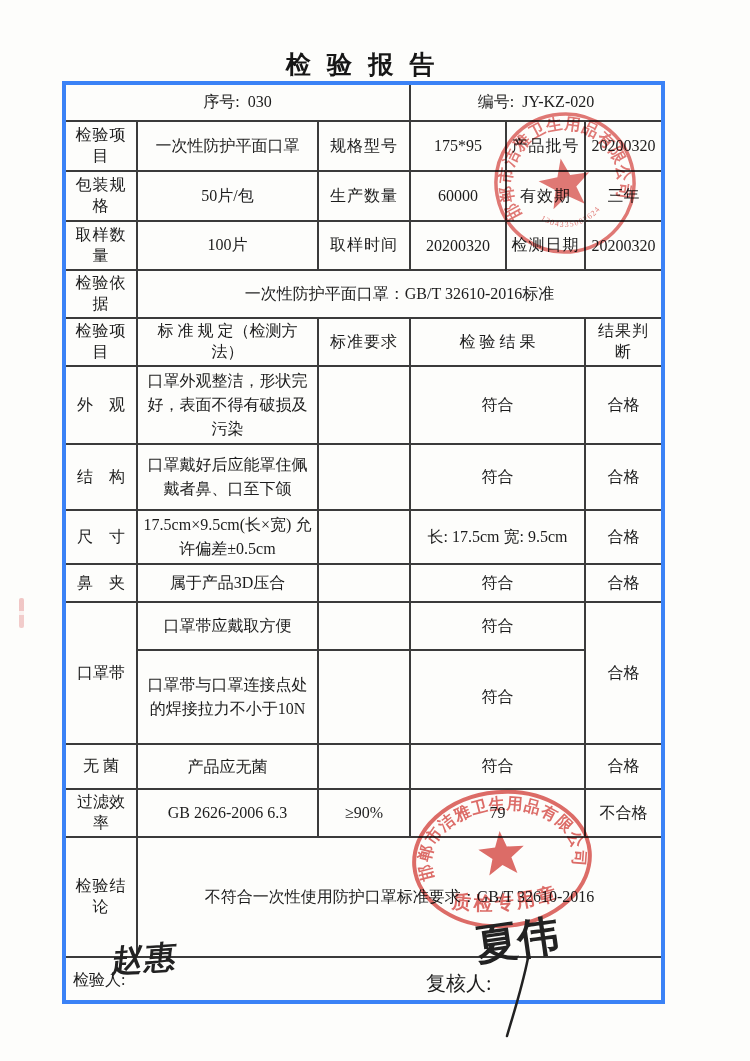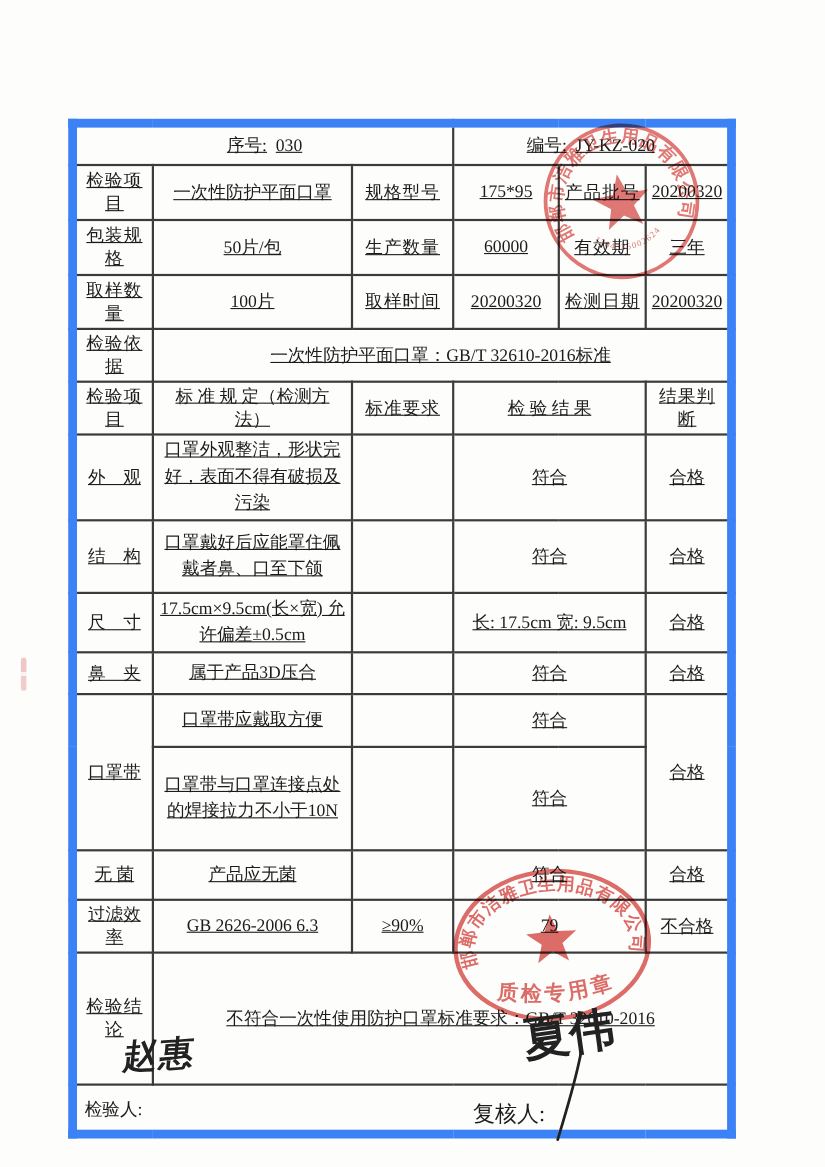--- a/index.html
+++ b/index.html
@@ -5,24 +5,23 @@
   html,body{margin:0;padding:0;background:#ffffff;}
   .page{
     position:relative;width:750px;height:1061px;background:#fdfdfb;
     overflow:hidden;font-family:"Liberation Serif","DejaVu Serif",serif;color:#1c1c1c;
   }
   .title{
     position:absolute;left:62px;top:48px;width:601px;margin:0;
     text-align:center;font-size:25px;font-weight:bold;letter-spacing:5px;color:#161616;
   }
   table.report{
-    position:absolute;left:62px;top:108px;width:601px;
+    position:absolute;left:62px;top:81px;width:601px;
     border-collapse:collapse;table-layout:fixed;
-    border:8px solid #3b82f6;
-    text-decoration:underline;
+    border:4px solid #3b82f6;
   }
   table.report td{
     border:2px solid #3b3b3b;text-align:center;vertical-align:middle;
     font-size:16px;padding:2px 4px;color:#1c1c1c;
   }
   td.cell-left{text-align:left;padding-left:9px;}
   td.spec{font-size:14.5px;line-height:1.5;padding:2px 8px;}
   td.label{letter-spacing:1px;}
   .serial-val{margin-left:8px;}
   .sig-row{position:relative;margin-top:20px;}
@@ -39,20 +38,21 @@
   .margin-mark{
     position:absolute;left:19px;top:598px;width:5px;height:30px;border-radius:2px;
     background:linear-gradient(180deg, rgba(220,110,110,.38) 0 42%, rgba(220,110,110,.08) 42% 55%, rgba(220,110,110,.34) 55% 100%);
   }
 </style>
 </head>
 <body>
 
 <div class="page">
 
+  <h1 class="title">检 验 报 告</h1>
 
   <table class="report">
     <colgroup>
       <col style="width:73px">
         <col style="width:181px">
         <col style="width:92px">
       <col style="width:96px">
         <col style="width:79px">
         <col style="width:78px">
     </colgroup>

